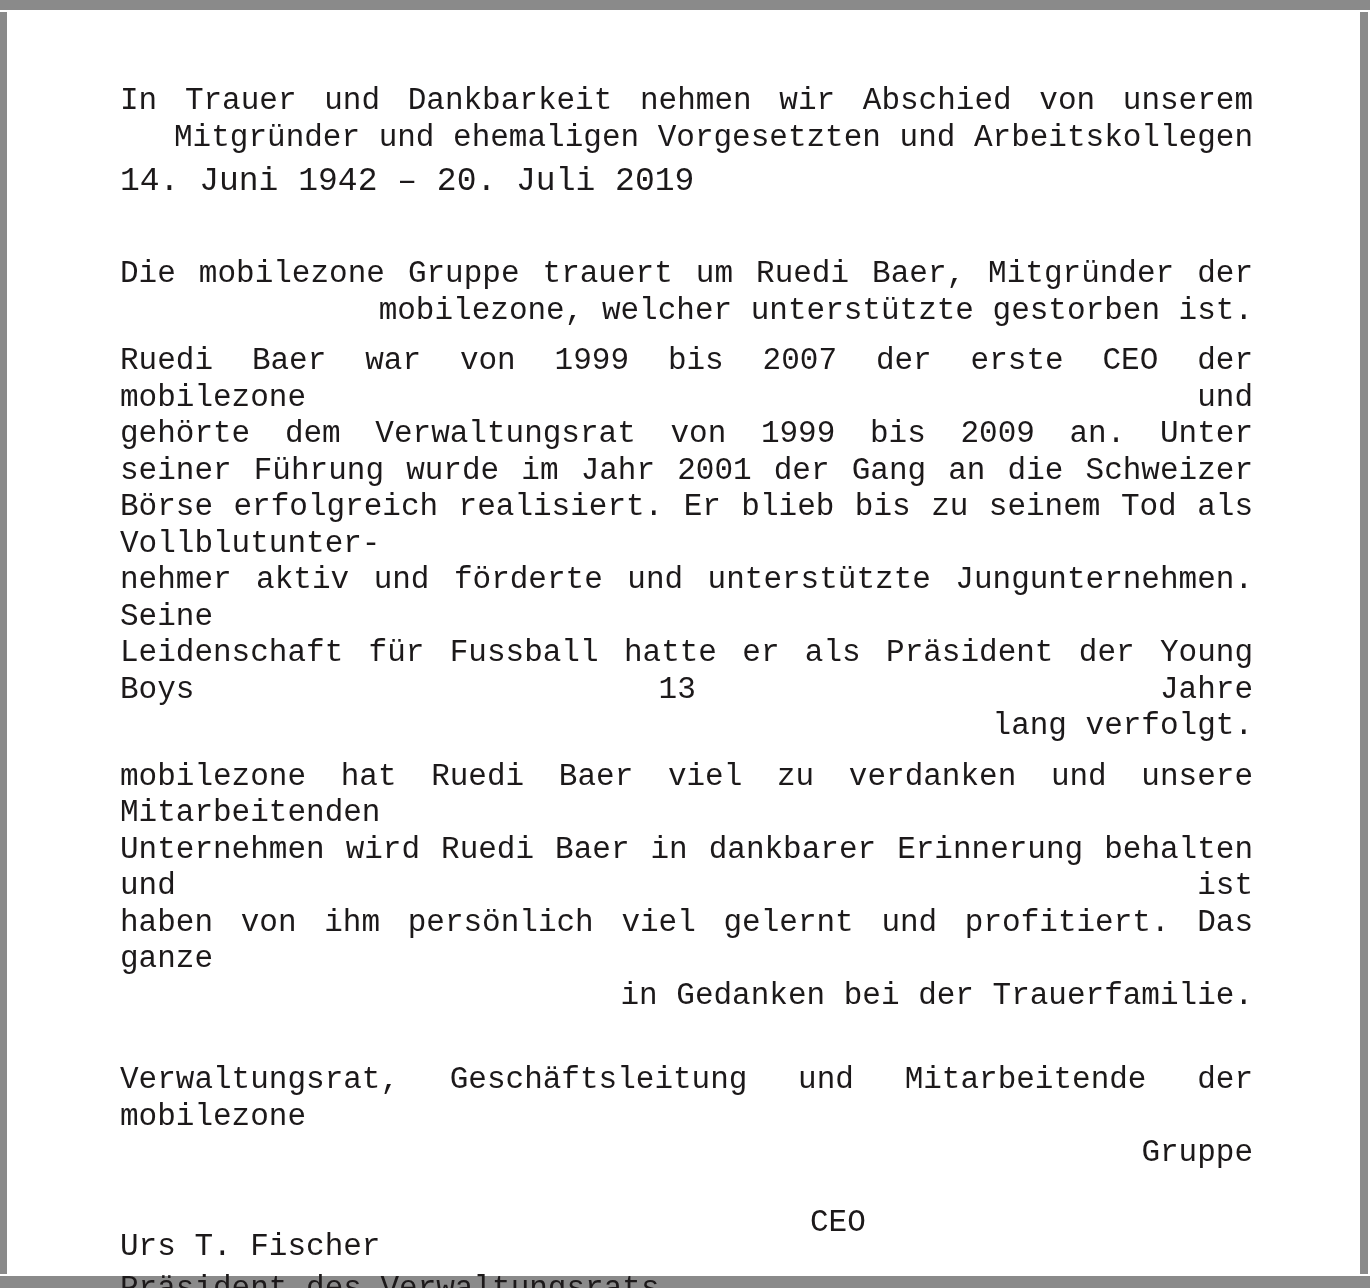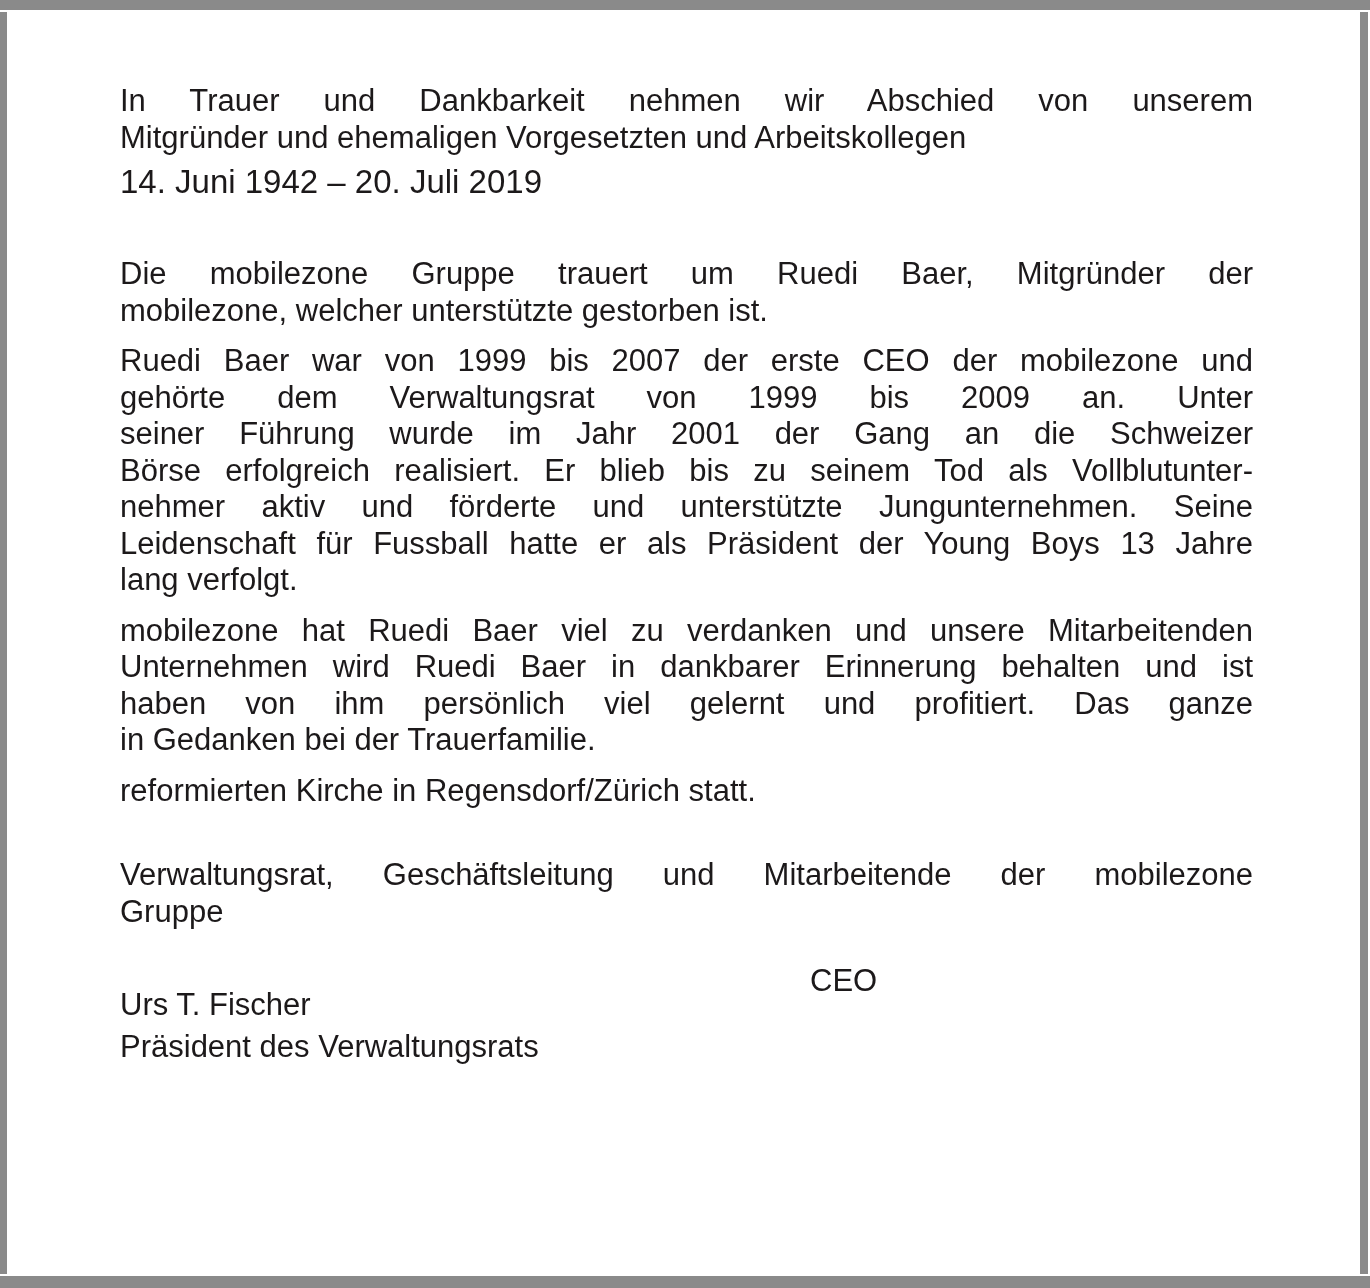--- a/index.html
+++ b/index.html
@@ -6,41 +6,41 @@
     margin: 0;
     padding: 0;
     background: #ffffff;
   }
   .page {
     position: relative;
     width: 1370px;
     height: 1288px;
     background: #ffffff;
     overflow: hidden;
-    font-family: Liberation Sans, sans-serif;
+    font-family: Liberation Mono, monospace;
     color: #1c191a;
   }
   .bar { position: absolute; background: #8a8a8a; }
   .bar-top    { left: 0; right: 0; top: 0; height: 10px; }
   .bar-bottom { left: 0; right: 0; bottom: 0; height: 12px; }
   .bar-left   { left: 0; top: 12px; bottom: 14px; width: 7px; }
   .bar-right  { right: 2px; top: 12px; bottom: 14px; width: 8px; }
 
   .content {
     position: absolute;
     left: 120px;
     right: 117px;
     top: 83px;
   }
   .par {
     font-size: 31px;
     line-height: 36.5px;
     margin: 0 0 14px 0;
   }
-  .par .line { text-align: left; }
+  .par .line { text-align: right; }
   .par .line.just {
     text-align: justify;
     text-align-last: justify;
     text-justify: inter-word;
   }
   .intro { margin-bottom: 0; }
   .name {
     margin: 60px 0 0 0;
     font-size: 70px;
     line-height: 76px;
@@ -99,21 +99,20 @@
       </div>
 
     <div class="par">
         <div class="line just">mobilezone hat Ruedi Baer viel zu verdanken und unsere Mitarbeitenden</div>
         <div class="line just">Unternehmen wird Ruedi Baer in dankbarer Erinnerung behalten und ist</div>
         <div class="line just">haben von ihm persönlich viel gelernt und profitiert. Das ganze</div>
         <div class="line">in Gedanken bei der Trauerfamilie.</div>
       </div>
 
     <div class="par">
-        <div class="line">reformierten Kirche in Regensdorf/Zürich statt.</div>
       </div>
 
     <div class="par closing">
         <div class="line just">Verwaltungsrat, Geschäftsleitung und Mitarbeitende der mobilezone</div>
         <div class="line">Gruppe</div>
       </div>
 
     <div class="signatures">
       <div class="sig-left">
         <div class="sig-name">Urs T. Fischer</div>

